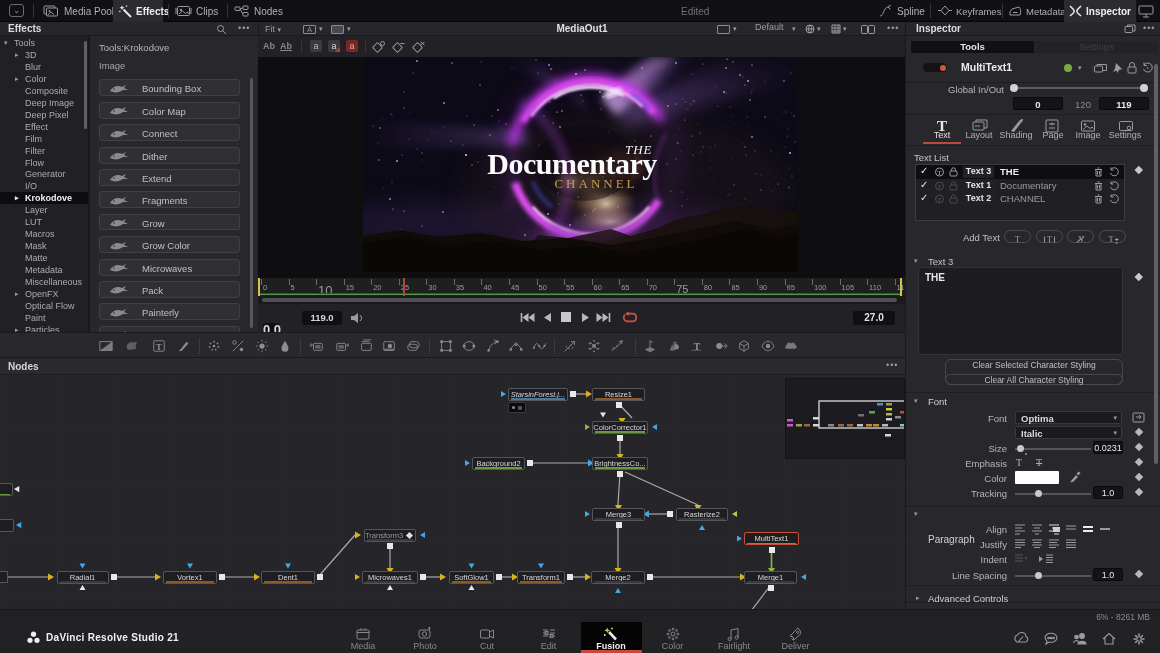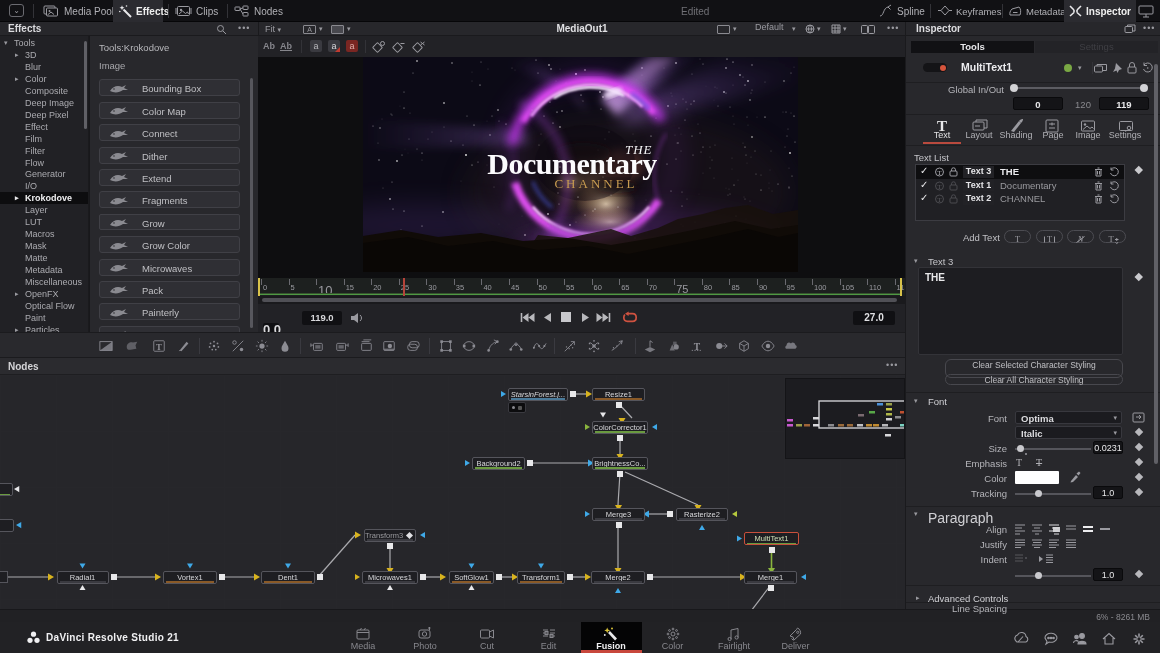--- a/index.html
+++ b/index.html
@@ -1439,21 +1439,21 @@
     <div class="abs" style="left:192.5px;top:208px;width:27px;height:13px;border:1px solid #4c4c52;border-radius:7px;"><svg width="25" height="12" viewBox="0 0 24 12">
         <text x="10.5" y="9" font-size="8.5" fill="#9a9aa0" text-anchor="middle" font-family="Liberation Serif">T</text>
         <path d="M14.5 6.5 H18 M16.25 5 V8 M15 9.5 L16.2 10.5 L17.5 9.5" class="ico" stroke-width="0.7"></path>
       </svg></div>
     <div class="abs" style="left:8px;top:235px;font-size:7px;color:#9a9aa0;">▾</div>
 <div class="abs" style="left:22px;top:234px;font-size:9.5px;color:#c5c5c9;">Text 3</div>
 <div class="abs" style="left:12px;top:245px;width:205px;height:88px;background:#1d1d21;border:1px solid #333338;border-radius:2px;">
       <span style="position:absolute;left:6px;top:4px;font-size:10px;font-weight:bold;color:#e8e8ea;">THE</span>
     </div>
 <div class="abs" style="left:230px;top:252px;width:5.5px;height:5.5px;background:#c9c9cd;transform:rotate(45deg);"></div>
-<div class="abs" style="left:39px;top:337px;width:178px;height:19px;border:1px solid #48484e;border-radius:6px;text-align:center;font-size:8.5px;color:#c0c0c4;line-height:11px;">Clear Selected Character Styling</div>
+<div class="abs" style="left:39px;top:337px;width:178px;height:26px;border:1px solid #48484e;border-radius:6px;text-align:center;font-size:8.5px;color:#c0c0c4;line-height:11px;">Clear Selected Character Styling</div>
 <div class="abs" style="left:39px;top:352px;width:178px;height:11px;border:1px solid #48484e;border-radius:6px;text-align:center;font-size:8.5px;color:#c0c0c4;line-height:11px;">Clear All Character Styling</div>
 <div class="abs" style="left:0;top:370px;width:255px;height:1px;background:#1e1e21;"></div>
     <div class="abs" style="left:8px;top:375px;font-size:7px;color:#9a9aa0;">▾</div>
 <div class="abs" style="left:22px;top:374px;font-size:9.5px;color:#d0d0d4;">Font</div>
 <div class="abs" style="left:0px;top:391px;width:101px;text-align:right;font-size:9.5px;color:#b5b5ba;">Font</div>
 <div class="abs" style="left:109px;top:389px;width:107px;height:13px;background:#1b1b1f;border:1px solid #38383e;border-radius:2px;">
       <span style="position:absolute;left:5px;top:1px;font-size:9.5px;font-weight:bold;color:#dcdcdf;">Optima</span>
       <span style="position:absolute;right:4px;top:2px;font-size:7px;color:#9a9aa0;">▾</span>
     </div>
 <svg class="abs" style="left:226px;top:389px;" width="13" height="12" viewBox="0 0 13 12">
@@ -1482,25 +1482,25 @@
 <div class="abs" style="left:109px;top:471px;width:76px;height:1.5px;background:#55555b;"></div>
 <div class="abs" style="left:129px;top:468px;width:7px;height:7px;border-radius:50%;background:#c9c9cd;"></div>
 <div class="abs" style="left:187px;top:464px;width:30px;height:13px;background:#141417;border:1px solid #0a0a0c;border-radius:2px;color:#e8e8ea;font-size:9px;text-align:center;line-height:13px;">1.0</div>
     <div class="abs" style="left:230px;top:407px;width:6px;height:6px;background:#b8b8bc;transform:rotate(45deg);"></div>
     <div class="abs" style="left:230px;top:422px;width:6px;height:6px;background:#b8b8bc;transform:rotate(45deg);"></div>
     <div class="abs" style="left:230px;top:437px;width:6px;height:6px;background:#b8b8bc;transform:rotate(45deg);"></div>
     <div class="abs" style="left:230px;top:452px;width:6px;height:6px;background:#b8b8bc;transform:rotate(45deg);"></div>
     <div class="abs" style="left:230px;top:467px;width:6px;height:6px;background:#b8b8bc;transform:rotate(45deg);"></div>
     <div class="abs" style="left:0;top:484px;width:255px;height:1px;background:#1e1e21;"></div>
     <div class="abs" style="left:8px;top:488px;font-size:7px;color:#9a9aa0;">▾</div>
-<div class="abs" style="left:22px;top:488px;font-size:14px;color:#d0d0d4;">Paragraph</div>
+<div class="abs" style="left:22px;top:512px;font-size:10px;color:#d0d0d4;">Paragraph</div>
 <div class="abs" style="left:0px;top:502px;width:101px;text-align:right;font-size:9.5px;color:#b5b5ba;">Align</div>
 <div class="abs" style="left:0px;top:517px;width:101px;text-align:right;font-size:9.5px;color:#b5b5ba;">Justify</div>
 <div class="abs" style="left:0px;top:532px;width:101px;text-align:right;font-size:9.5px;color:#b5b5ba;">Indent</div>
-<div class="abs" style="left:0px;top:548px;width:101px;text-align:right;font-size:9.5px;color:#b5b5ba;margin-top:33px;">Line Spacing</div>
+<div class="abs" style="left:0px;top:548px;width:101px;text-align:right;font-size:9.5px;color:#b5b5ba;">Line Spacing</div>
 <div class="abs" style="left:109px;top:553px;width:76px;height:1.5px;background:#55555b;"></div>
 <div class="abs" style="left:129px;top:550px;width:7px;height:7px;border-radius:50%;background:#c9c9cd;"></div>
 <div class="abs" style="left:187px;top:546px;width:30px;height:13px;background:#141417;border:1px solid #0a0a0c;border-radius:2px;color:#e8e8ea;font-size:9px;text-align:center;line-height:13px;">1.0</div>
     <div class="abs" style="left:230px;top:549px;width:6px;height:6px;background:#b8b8bc;transform:rotate(45deg);"></div>
     <svg class="abs" style="left:108px;top:501px;" width="12" height="12" viewBox="0 0 12 12">
       <path d="M1 2 H11 M1 5 H8 M1 8 H11 M1 11 H6" stroke="#9a9aa0"></path>
     </svg>
     <svg class="abs" style="left:125px;top:501px;" width="12" height="12" viewBox="0 0 12 12">
       <path d="M1 2 H11 M3 5 H9 M1 8 H11 M4 11 H8" stroke="#9a9aa0"></path>
     </svg>

